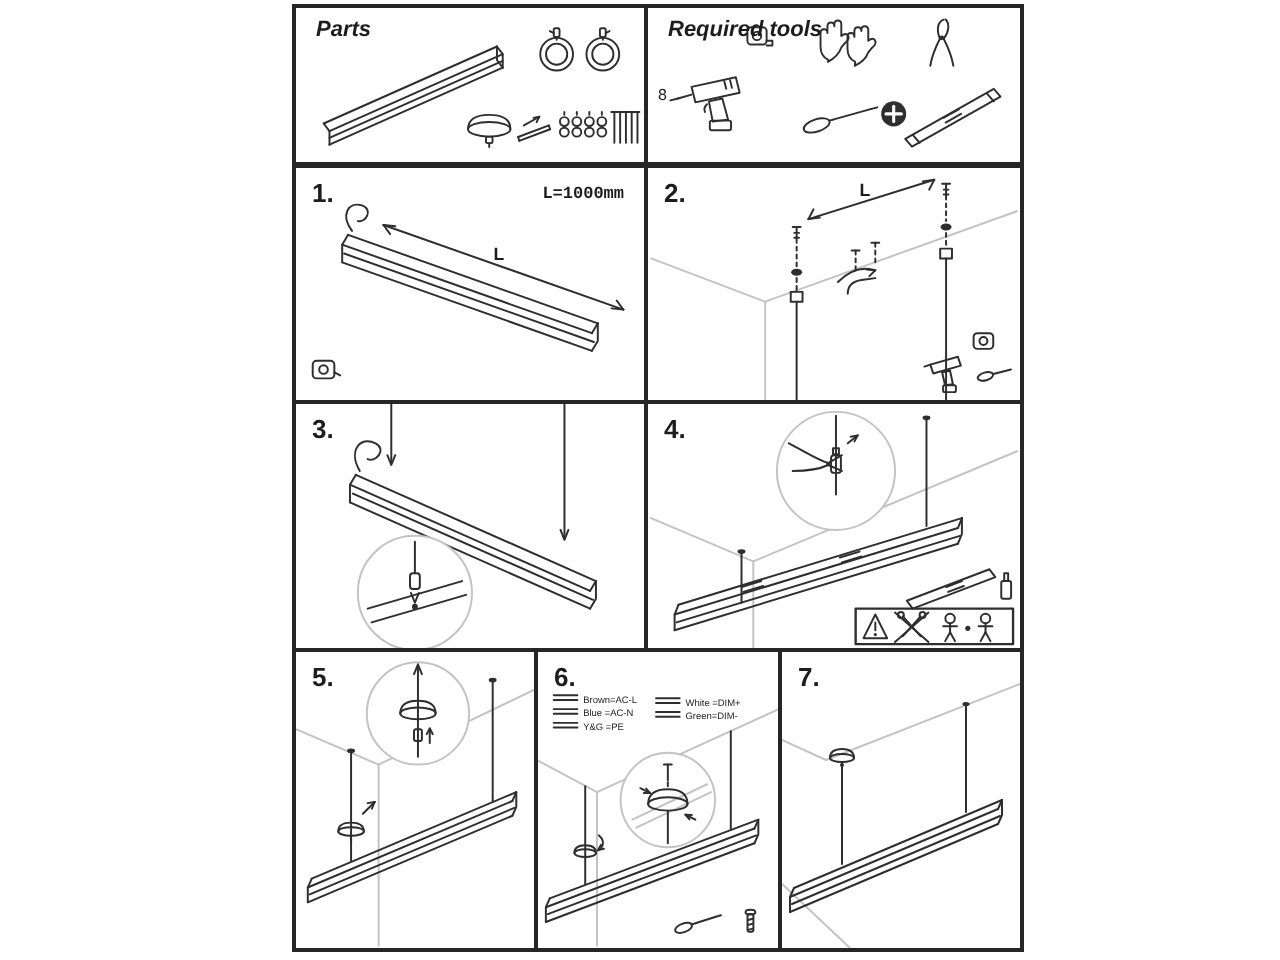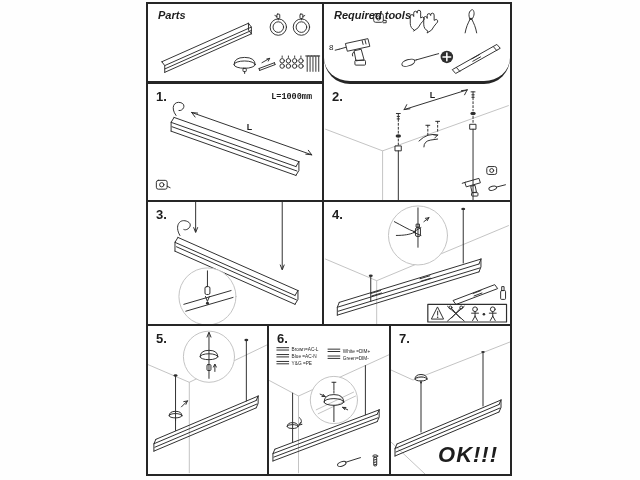--- a/index.html
+++ b/index.html
@@ -101,21 +101,21 @@
           <path d="M169,54 L169,70"></path>
             <path d="M167.4,54 L170.6,54"></path>
           <path d="M172,54 L172,70"></path>
             <path d="M170.4,54 L173.6,54"></path>
           <path d="M175,54 L175,70"></path>
             <path d="M173.4,54 L176,54"></path>
         </g>
       </svg>
     </div>
 
-    <div class="panel bbt" style="left:176px;top:0;width:186px;height:80px;border-radius:26px;">
+    <div class="panel bbt" style="left:176px;top:0;width:186px;height:80px;">
       <span class="panel-title">Required tools</span>
       <span class="drill-num">8</span>
       <svg viewBox="0 0 186 80">
         <g>
           <rect x="48" y="10" width="10" height="9" rx="2"></rect>
           <circle cx="53" cy="14.5" r="2.2"></circle>
           <path d="M58,17 L61,17 L61,19.5 L58,19.5"></path>
         </g>
         <g>
           <path d="M90,27 q-4,-2 -4,-7 l0,-7 q0,-2 1.8,-2 q1.8,0 1.8,2 l0,-3.5 q0,-2 1.8,-2 q1.8,0 1.8,2 l0,-1 q0,-2 1.8,-2 q1.8,0 1.8,2 l0,6 q2.5,-2 3.6,0 q0.8,1.6 -1.6,3.6 l-2,2.4 q-1.5,4.5 -7,7.5 z"></path>
@@ -483,21 +483,20 @@
           <rect x="106.5" y="132" width="3" height="9" rx="1"></rect>
           <path d="M106.8,135 L109.2,134.4"></path>
             <path d="M106.8,137.5 L109.2,136.9"></path>
             <path d="M106.8,140 L109.2,139.4"></path>
         </g>
       </svg>
     </div>
 
     <div class="panel" style="left:243px;top:322px;width:119px;height:148px;">
       <span class="step-num">7.</span>
-      <div class="ok">OK!!!</div>
       <svg viewBox="0 0 119 148">
         <g>
           <path d="M0,44 L22,54 L119,16" class="faint"></path>
           <path d="M0,116 L34,148" class="faint"></path>
         </g>
         <g>
           <path d="M30,55 L30,106"></path>
           <ellipse cx="92" cy="26" rx="1.8" ry="1" class="fill"></ellipse>
           <path d="M92,27 L92,80"></path>
         </g>

